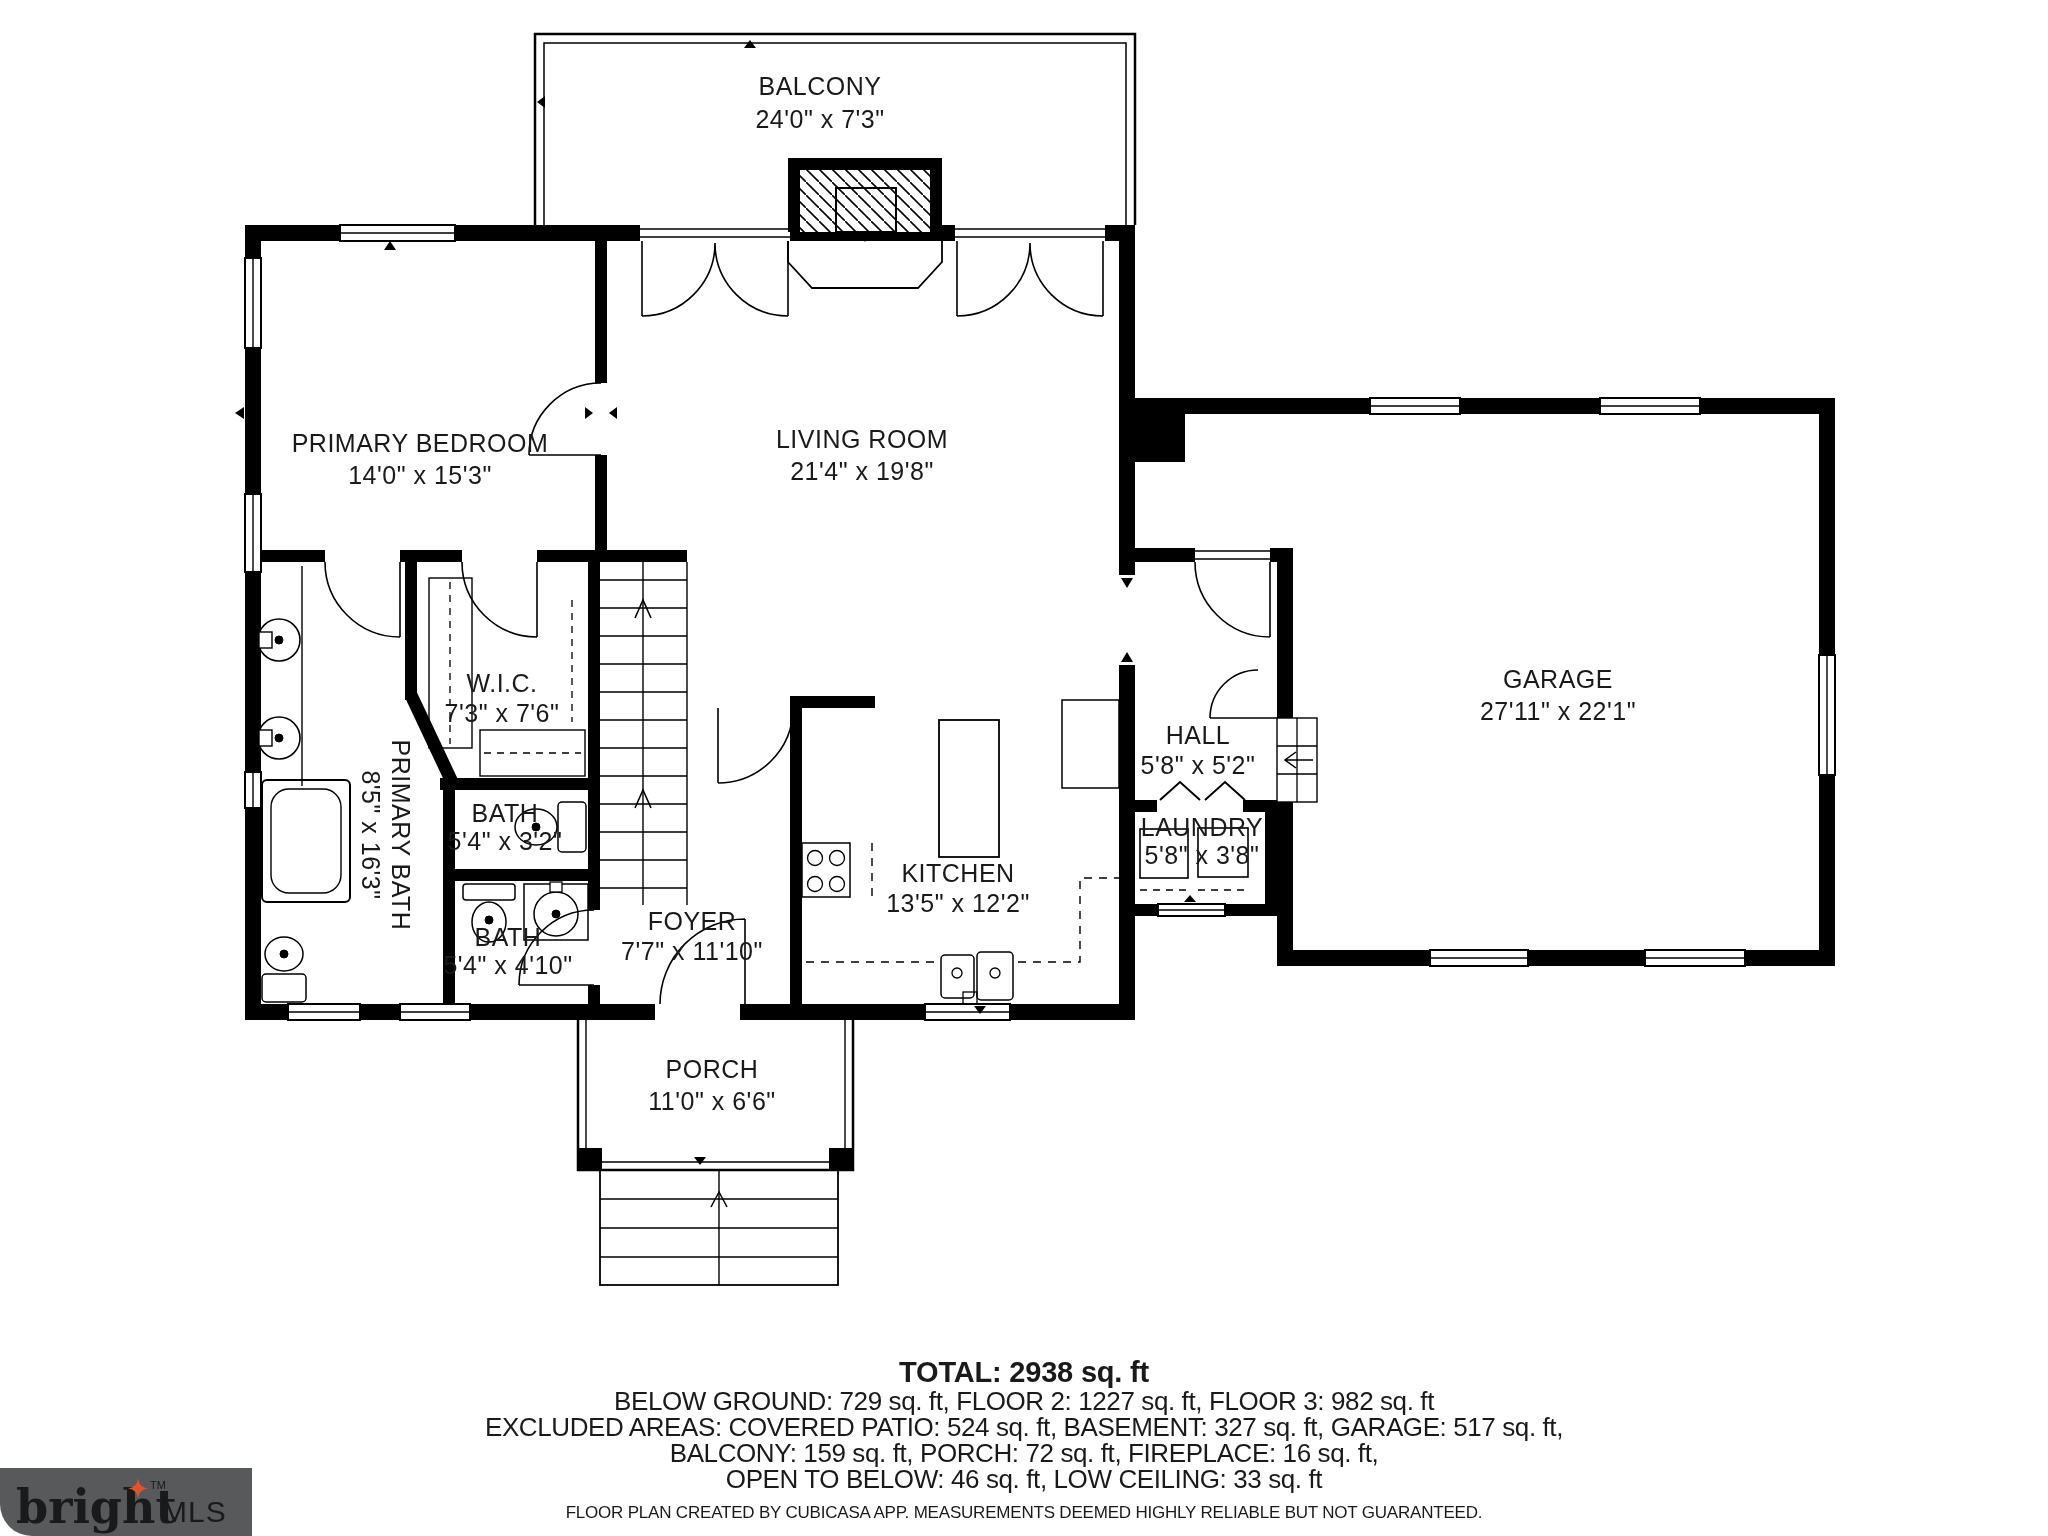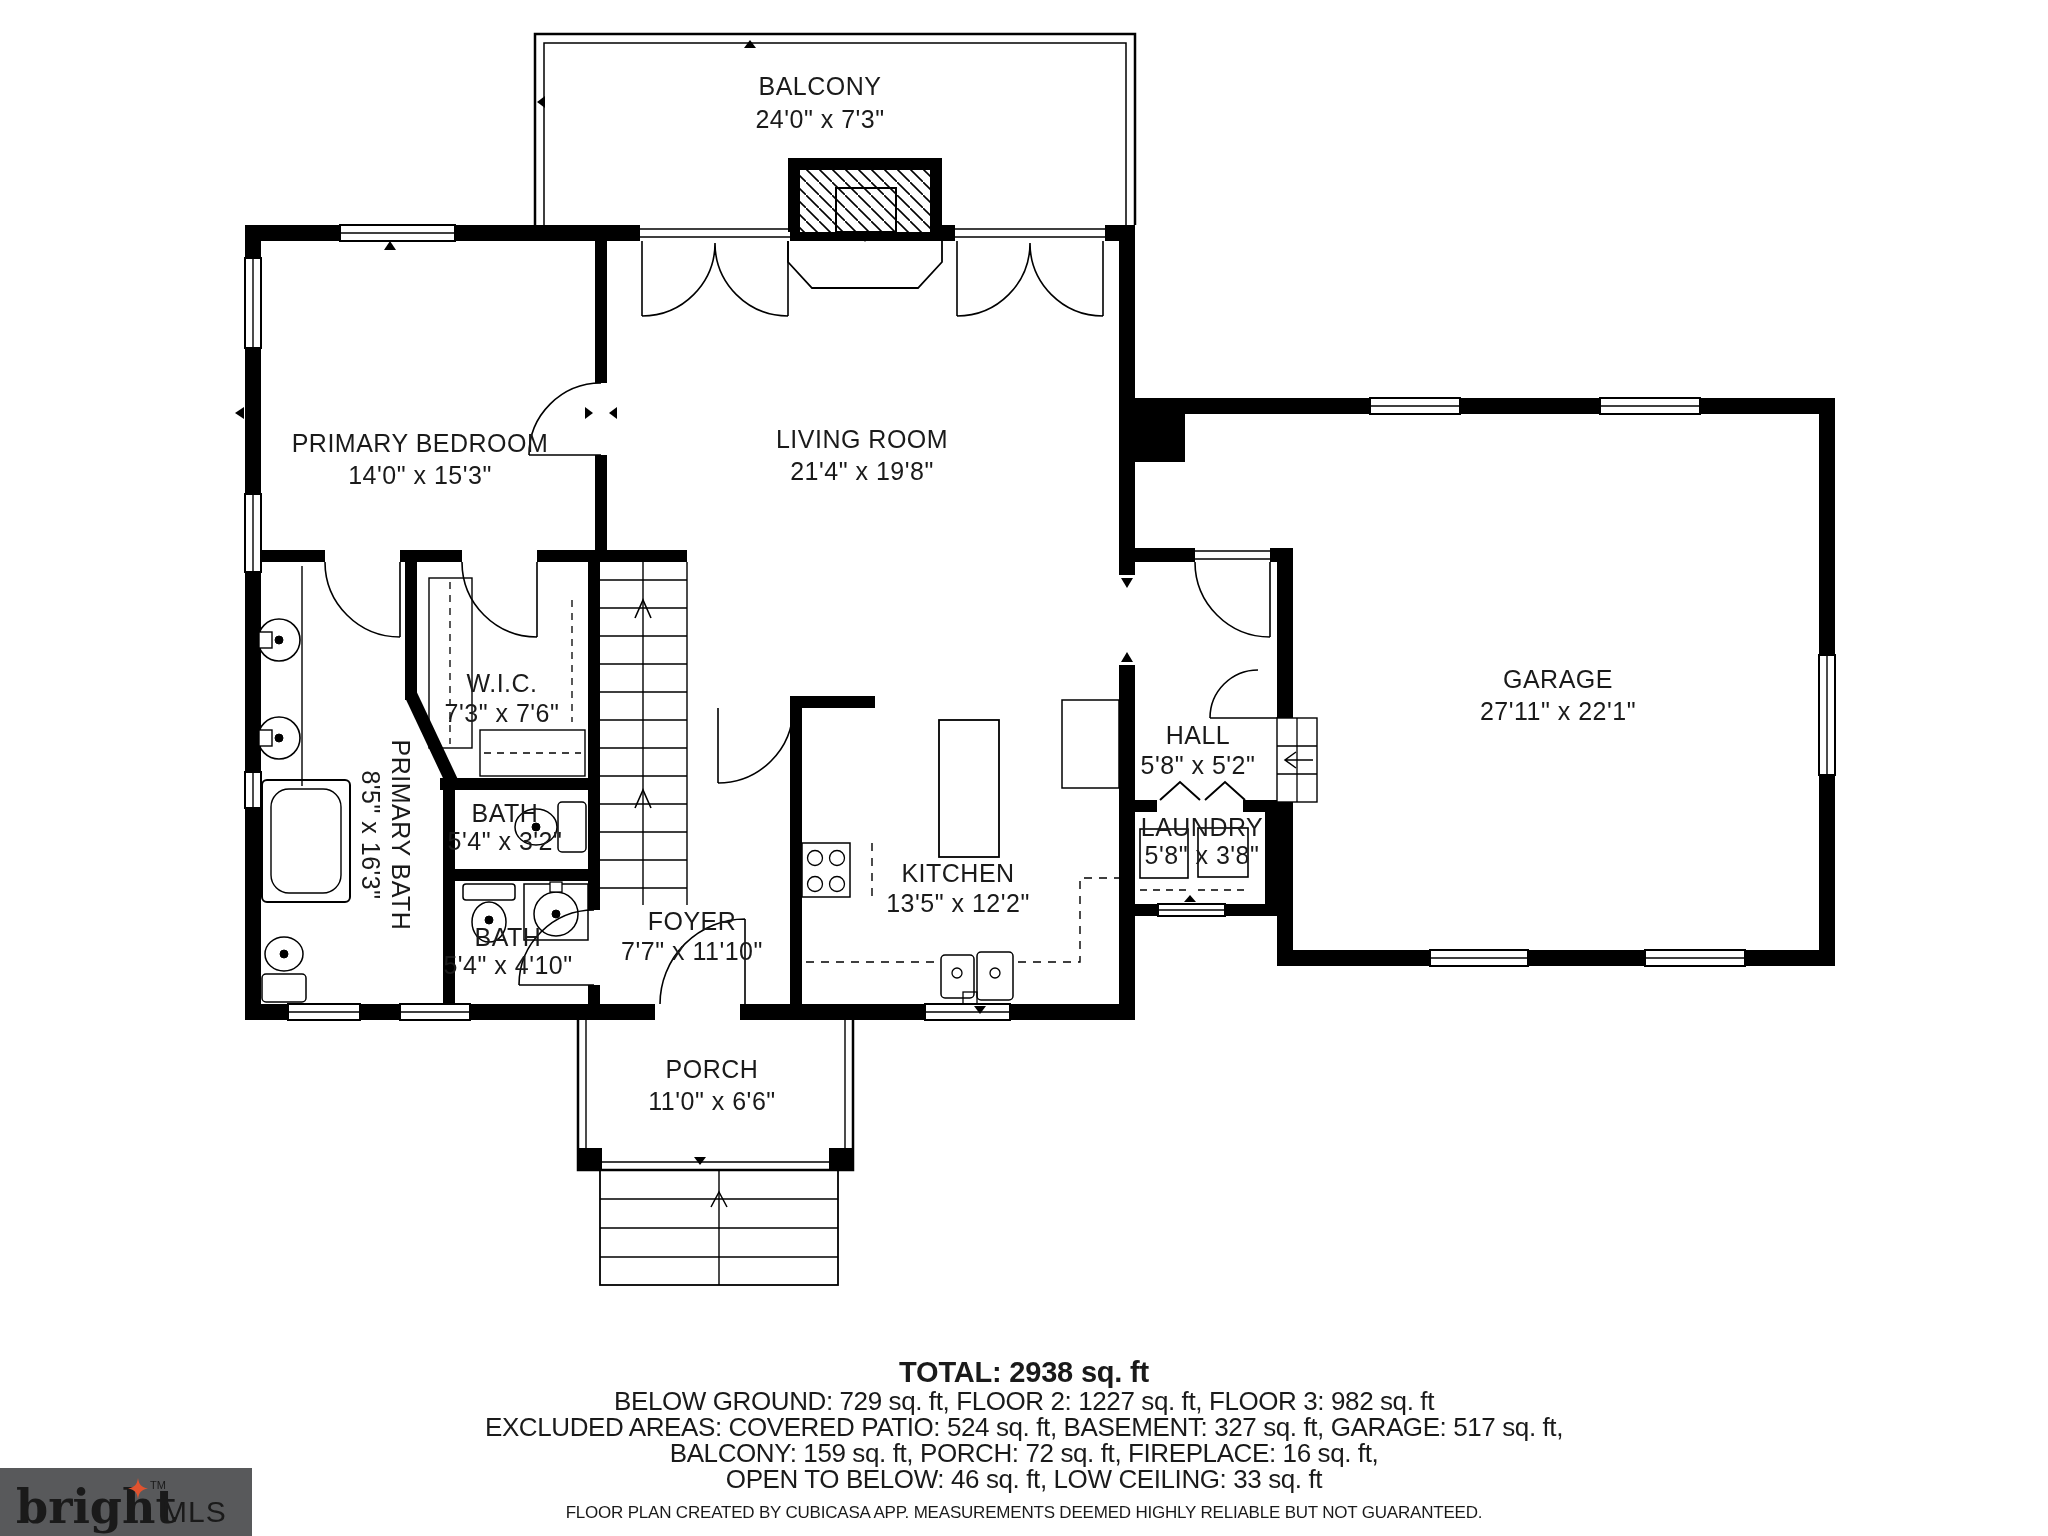--- a/index.html
+++ b/index.html
@@ -1,16 +1,16 @@
 <!DOCTYPE html>
 <html><head>
 <meta charset="utf-8">
 <style>
   html,body{margin:0;padding:0;background:#fff;}
-  .page{position:relative;width:2048px;height:1536px;background:#ffffff;overflow:hidden;}
+  .page{position:relative;width:2048px;height:1536px;background:#ffffff;overflow:hidden;border-radius:32px;}
   svg{display:block}
   svg text{font-family:"Liberation Sans",sans-serif;fill:#1a1a1a;}
   .room-name,.room-dims{font-size:25px;letter-spacing:.5px;}
   .sum-total{font-size:29px;font-weight:bold;letter-spacing:-.2px;}
   .sum-line{font-size:26px;letter-spacing:-.4px;}
   .disclaimer{font-size:17px;letter-spacing:-.2px;}
   .logo-brand{font-family:"DejaVu Serif",serif;font-size:46px;font-weight:bold;}
   .logo-mls{font-family:"Liberation Sans",sans-serif;font-size:30px;letter-spacing:1px;}
   .logo-tm{font-size:11px;}
 </style>

